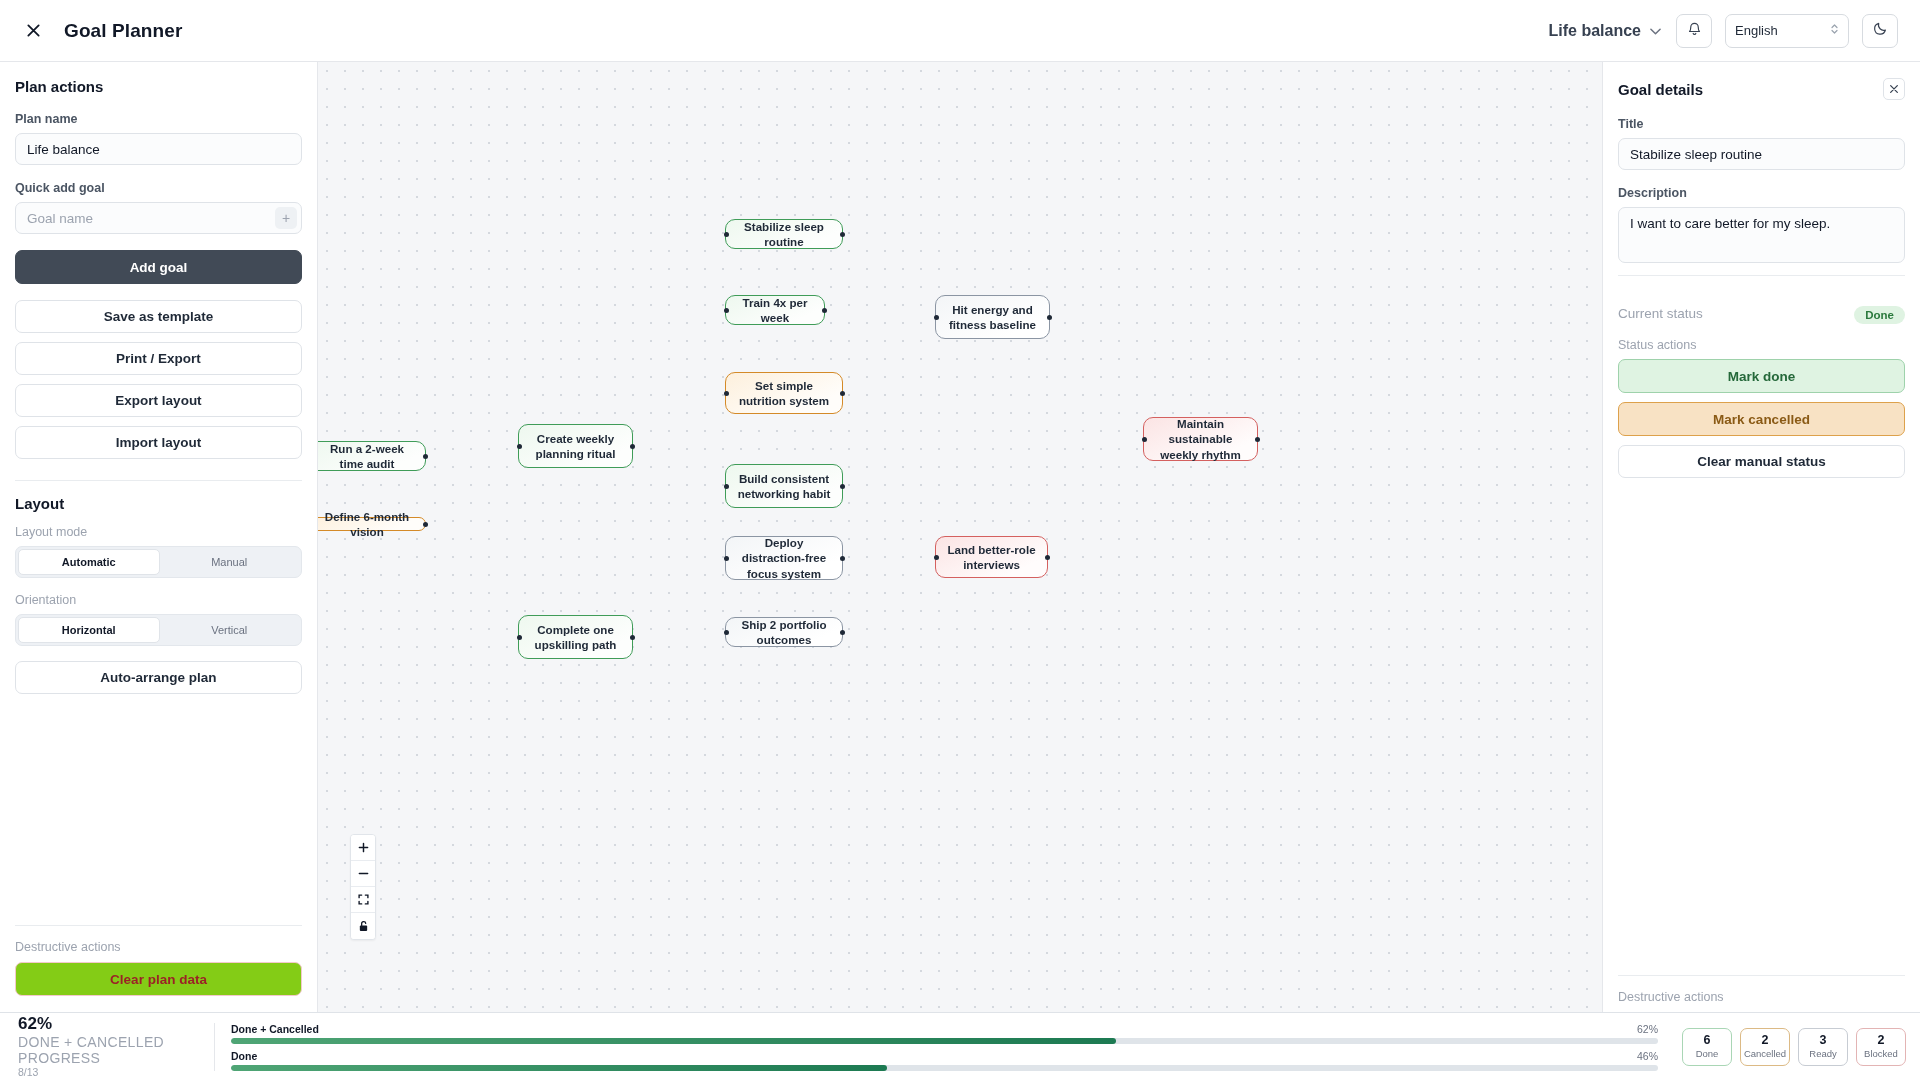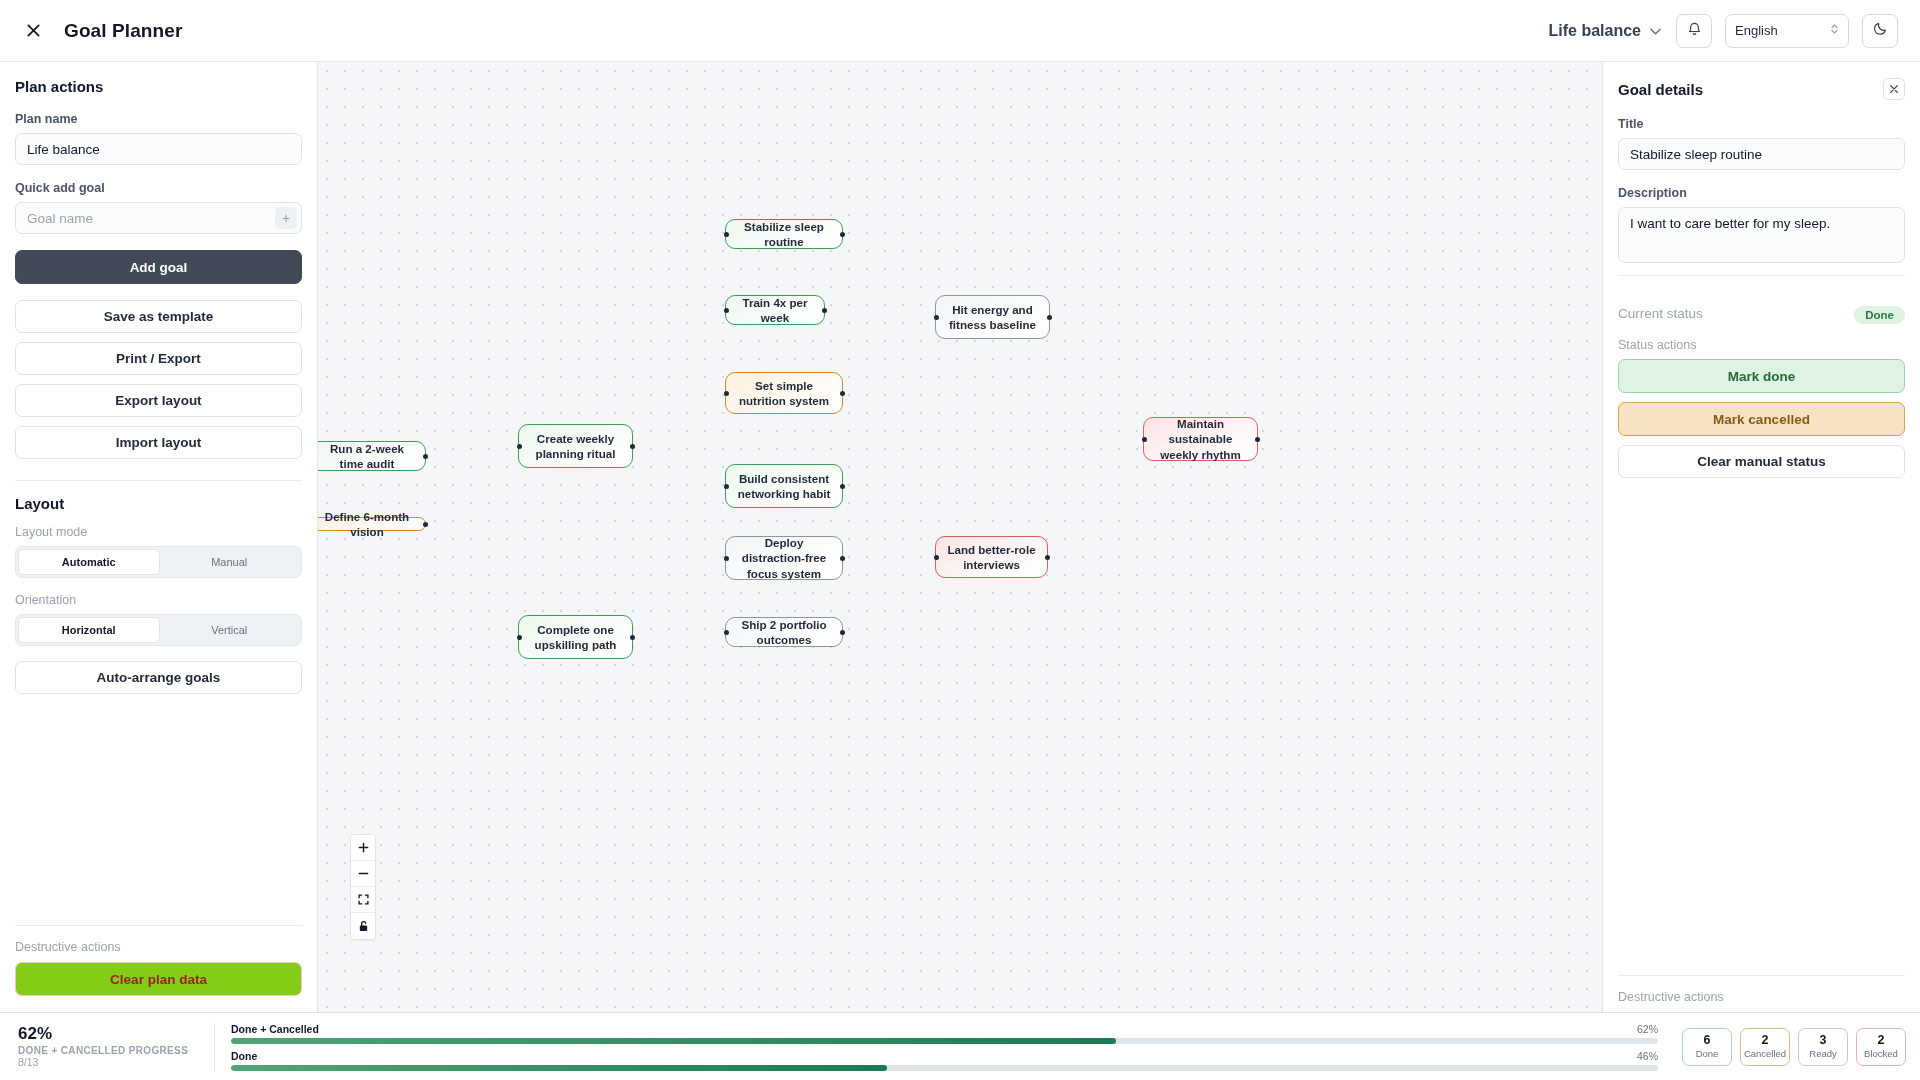--- a/index.html
+++ b/index.html
@@ -154,21 +154,21 @@
   .btn-green { background: #dff3e2; border: 1px solid #9ed2ab; color: #25683a; height: 34px; }
   .btn-amber { background: #f8e2c4; border: 1px solid #dda14b; color: #8a5a15; height: 34px; }
 
   
   .bottombar {
     height: 68px; flex: 0 0 68px; border-top: 1px solid #dfe3e8; background: #fff;
     display: flex; align-items: center; padding: 0 14px;
   }
   .prog-summary { width: 200px; flex: 0 0 200px; padding-left: 4px; }
   .prog-pct { font-size: 17px; font-weight: 700; color: #111827; line-height: 1.05; }
-  .prog-cap { font-size: 10px; color: #9ca3af; letter-spacing: .35px; margin-top: 2px; font-weight: bold; }
+  .prog-cap { font-size: 14px; color: #9ca3af; letter-spacing: .35px; margin-top: 2px; }
   .prog-frac { font-size: 10.5px; color: #9ca3af; }
   .bars { flex: 1 1 auto; border-left: 1px solid #e5e7eb; padding: 0 14px 0 16px; }
   .bar-block { margin-bottom: 6px; }
   .bar-block:last-child { margin-bottom: 0; }
   .bar-head { display: flex; align-items: baseline; font-size: 10.5px; }
   .bar-head .name { font-weight: 700; color: #111827; }
   .bar-head .val { margin-left: auto; color: #6b7280; }
   .bar-track { height: 6px; border-radius: 3px; background: #dfe4e9; margin-top: 3px; overflow: hidden; }
   .bar-fill { height: 100%; border-radius: 3px; background: linear-gradient(90deg,#4fa575 0%, #1d7a52 100%); }
   .stats { display: flex; gap: 8px; padding-left: 10px; }
@@ -264,21 +264,21 @@
         <div class="seg active">Automatic</div>
         <div class="seg">Manual</div>
       </div>
 
       <div class="sub-label">Orientation</div>
       <div class="segmented">
         <div class="seg active">Horizontal</div>
         <div class="seg">Vertical</div>
       </div>
 
-      <button class="btn">Auto-arrange goals</button>
+      <button class="btn">Auto-arrange plan</button>
 
       <div class="spacer"></div>
       <div class="divider"></div>
       <div class="destructive-label">Destructive actions</div>
       <button class="btn btn-danger">Clear plan data</button>
     </div>
 
     <div class="canvas">
       <svg class="edges" id="edge-layer">
           <defs>

